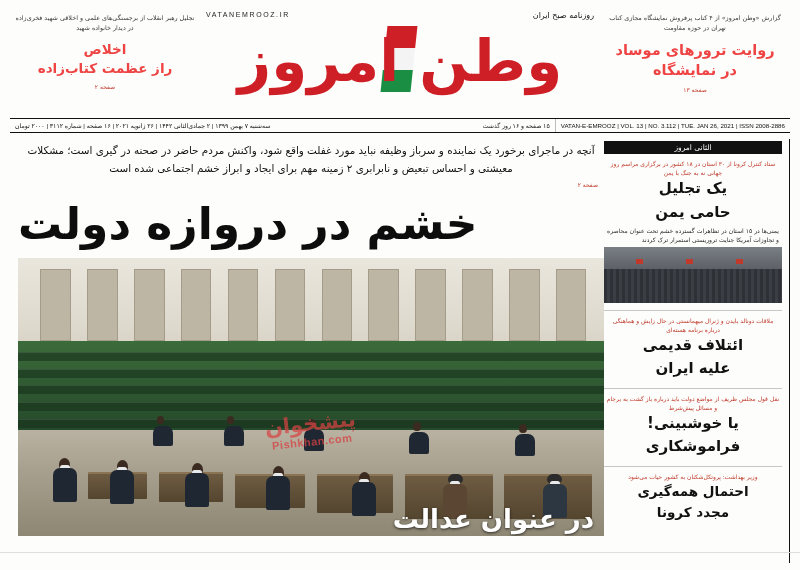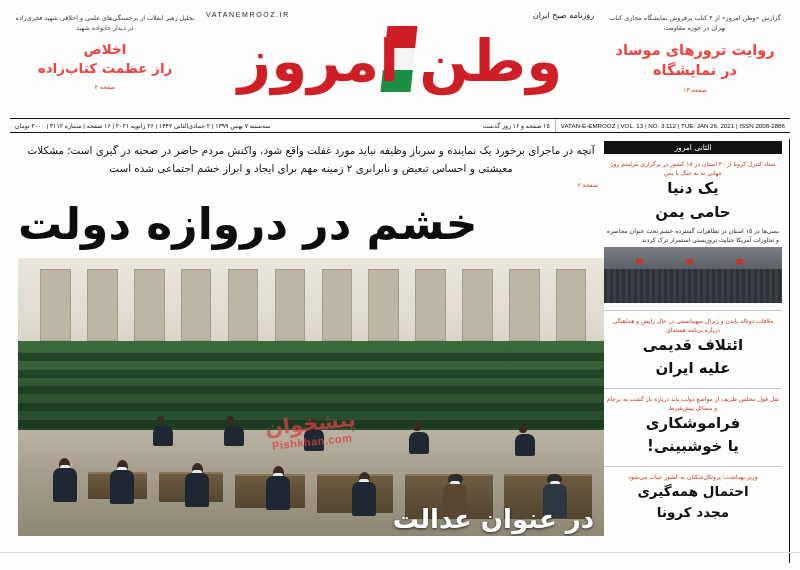--- a/index.html
+++ b/index.html
@@ -320,21 +320,21 @@
     <div class="seg">سه‌شنبه ۷ بهمن ۱۳۹۹ | ۲ جمادی‌الثانی ۱۴۴۲ | ۲۶ ژانویه ۲۰۲۱ | ۱۶ صفحه | شماره ۳۱۱۲ | ۲۰۰۰ تومان</div>
   </div>
 
   <div class="body">
 
     <div class="col-right">
       <div class="side-section-bar">الثانی امروز</div>
 
       <div class="side-item">
         <div class="kick">ستاد کنترل کرونا از ۳۰ استان در ۱۸ کشور در برگزاری مراسم روز جهانی نه به جنگ با یمن</div>
-        <div class="ttl">یک دنیا</div>
+        <div class="ttl">یک تجلیل</div>
         <div class="ttl">حامی یمن</div>
         <div class="dek">یمنی‌ها در ۱۵ استان در تظاهرات گسترده خشم تحت عنوان محاصره و تجاوزات آمریکا جنایت تروریستی استمرار ترک کردند</div>
         <div class="side-photo">
           <div class="crowd"></div>
           <div class="flagdot" style="left:18%"></div>
           <div class="flagdot" style="left:46%"></div>
           <div class="flagdot" style="left:74%"></div>
         </div>
       </div>
 
@@ -343,22 +343,22 @@
       <div class="side-item">
         <div class="kick">ملاقات دونالد بایدن و ژنرال میهمانستی در حال زایش و هماهنگی درباره برنامه هسته‌ای</div>
         <div class="ttl">ائتلاف قدیمی</div>
         <div class="ttl">علیه ایران</div>
       </div>
 
       <div class="side-sep"></div>
 
       <div class="side-item">
         <div class="kick">نقل قول مجلس ظریف از مواضع دولت باید درباره باز گشت به برجام و مسائل پیش‌شرط</div>
+        <div class="ttl">یا خوشبینی!</div>
         <div class="ttl">فراموشکاری</div>
-        <div class="ttl">یا خوشبینی!</div>
       </div>
 
       <div class="side-sep"></div>
 
       <div class="side-item">
         <div class="kick">وزیر بهداشت: پروتکل‌شکنان به کشور حیات می‌شود</div>
         <div class="ttl sm">احتمال همه‌گیری</div>
         <div class="ttl sm">مجدد کرونا</div>
       </div>
     </div>

